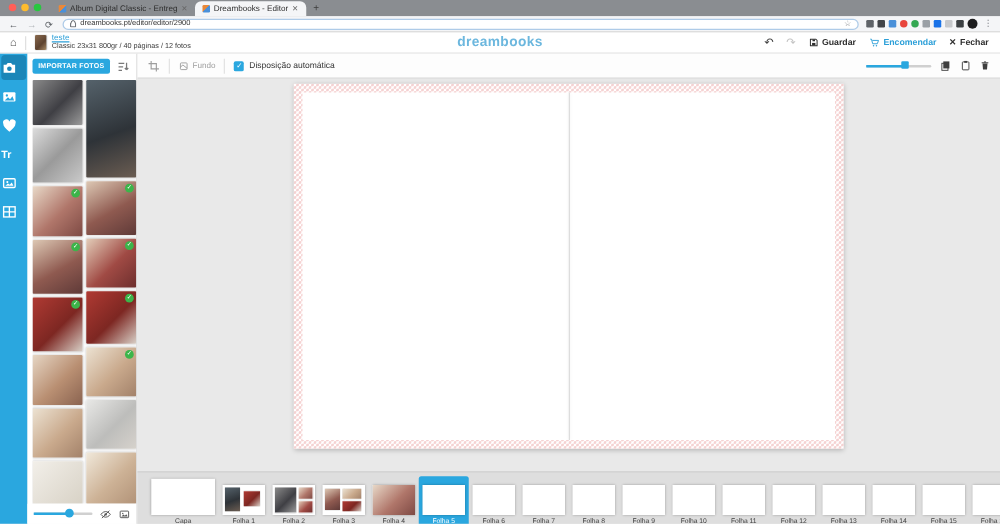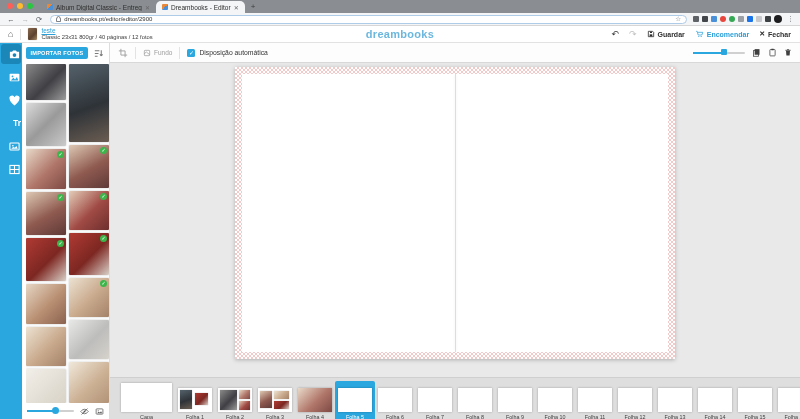--- a/index.html
+++ b/index.html
@@ -40,21 +40,21 @@
   #logo { position:absolute; left:0; right:0; text-align:center; font-size:11px; font-weight:700; color:#6cb7de; letter-spacing:.3px; pointer-events:none; }
   #hdr-right { margin-left:auto; display:flex; align-items:center; gap:10px; padding-right:9px; z-index:2; }
   .hbtn { display:flex; align-items:center; gap:3px; font-size:7px; color:#2f2f2f; font-weight:700; }
   .hbtn svg { flex:none; }
   #undo { font-size:9px; color:#3c3c3c; }
   #redo { font-size:9px; color:#c2c2c2; }
   #orderbtn { color:#2b9fd8; }
 
   
   #bluebar { position:absolute; top:43px; left:0; width:22px; height:376px; background:#2aa7df; display:flex; flex-direction:column; align-items:center; padding-top:1px; }
-  .sideitem { width:20px; height:20px; margin-bottom:3px; display:flex; align-items:center; justify-content:flex-end; border-radius:3px; }
+  .sideitem { width:20px; height:20px; margin-bottom:3px; display:flex; align-items:center; justify-content:flex-start; border-radius:3px; }
   .sideitem.active { background:#1b86b8; }
   .tr-glyph { color:#fff; font-size:8.5px; font-weight:700; }
 
   
   #photopanel { position:absolute; top:43px; left:22px; width:88px; height:376px; background:#fff; border-right:1px solid #ddd; }
   #importbtn { position:absolute; top:4px; left:4px; width:62px; height:12px; background:#2aa7df; color:#fff; font-size:5.6px; font-weight:700; display:flex; align-items:center; justify-content:center; border-radius:2px; letter-spacing:.2px; }
   #sortico { position:absolute; top:5px; right:5px; }
   #photogrid { position:absolute; top:21px; left:4px; width:83px; height:339px; overflow:hidden; display:flex; gap:3px; }
   .pcol { display:flex; flex-direction:column; gap:3px; width:40px; }
   .photo { position:relative; width:40px; border-radius:1px; box-shadow:0 0 2px rgba(0,0,0,.25); }

